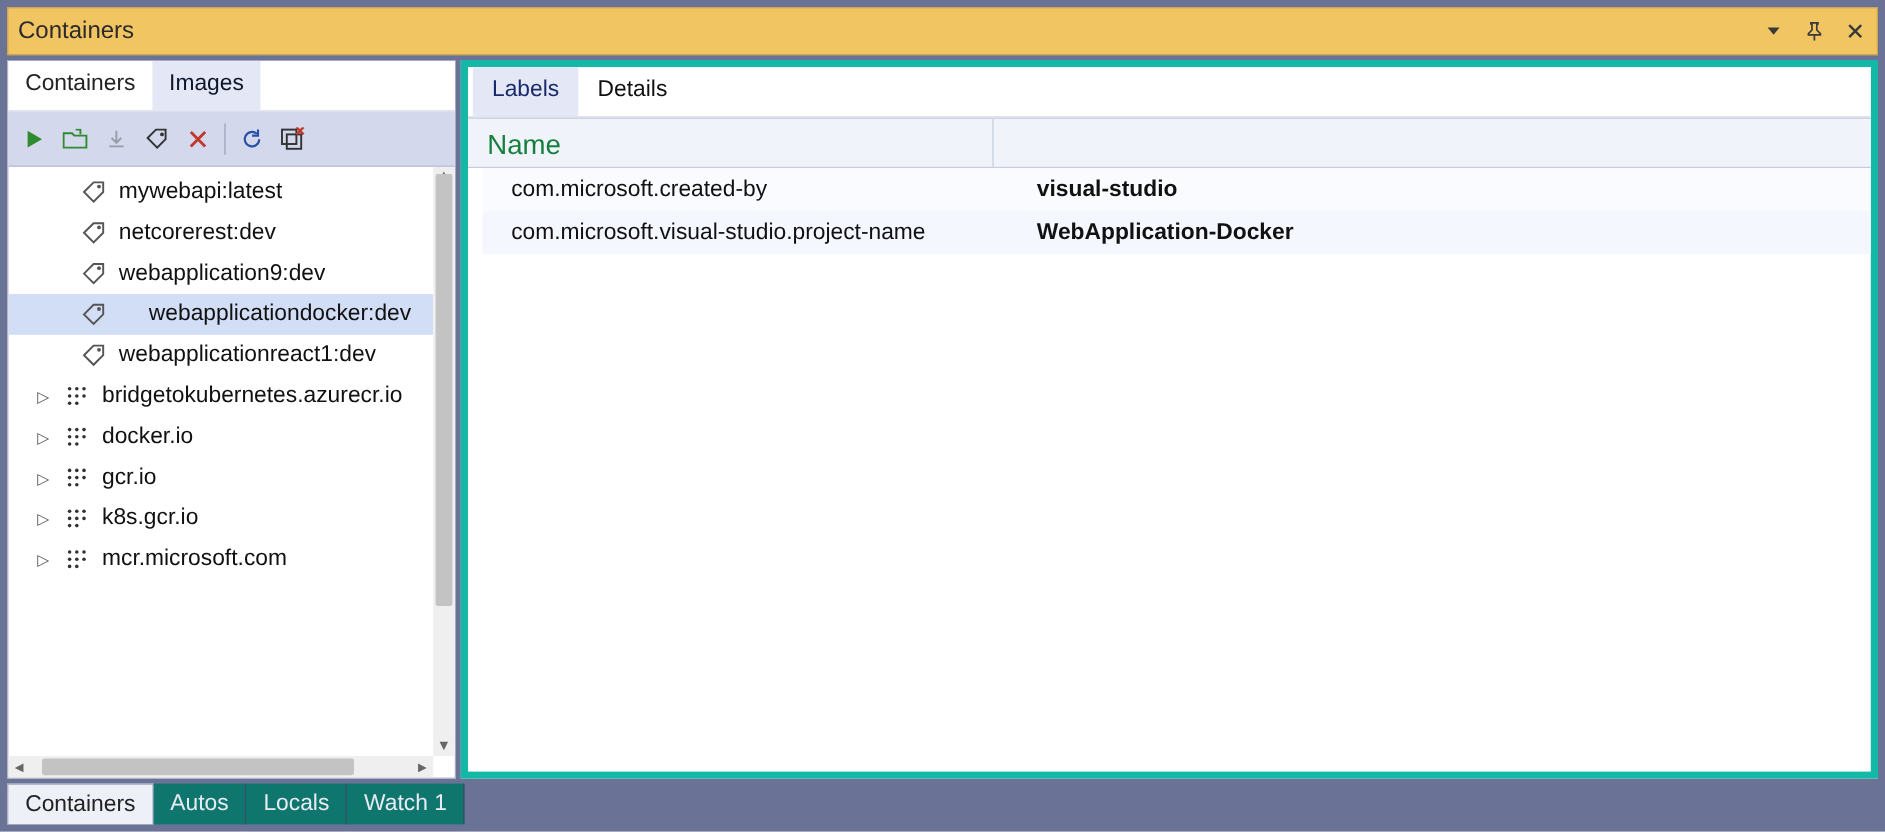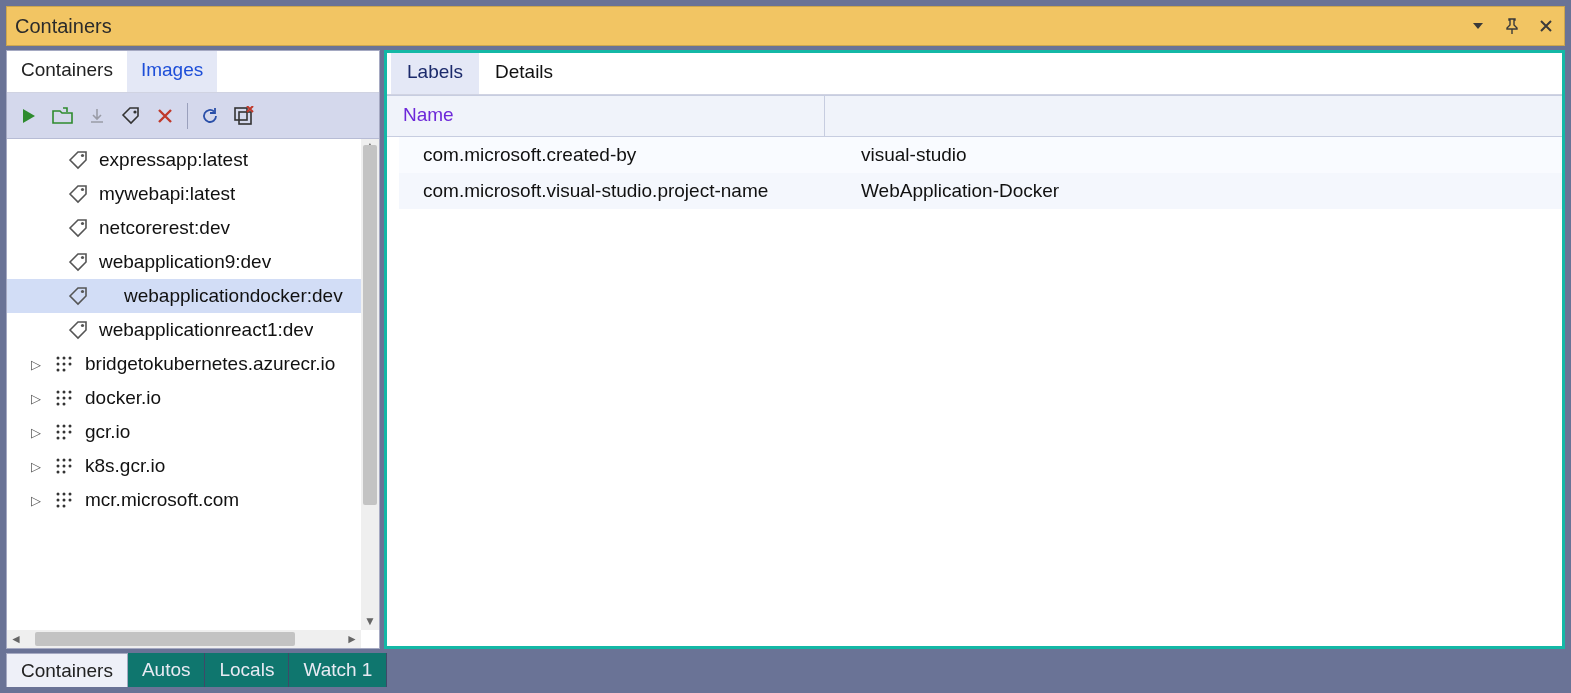--- a/index.html
+++ b/index.html
@@ -24,21 +24,21 @@
   
   .main { display:flex; flex:1 1 auto; background:#6a7396; margin-top:4px; gap:4px; overflow:hidden; }
 
   
   .left {
     width: 374px; background:#ffffff; border:1px solid #a5a9c2;
     display:flex; flex-direction:column;
   }
   .left .tabs { display:flex; height:42px; background:#fff; border-bottom:1px solid #d0d3e2;}
   .left .tab { padding: 8px 14px; cursor:pointer; font-size:19px; color:#222;}
-  .left .tab.active { background:#e4e8f6; color:#1d4ed8;}
+  .left .tab.active { background:#e4e8f6; color:#0f172a;}
 
   .toolbar {
     display:flex; align-items:center; gap:6px;
     height:46px; padding:4px 8px; background:#d4d8ec; border-bottom:1px solid #b7bcd5;
   }
   .tbtn { width:28px; height:28px; display:flex; align-items:center; justify-content:center; cursor:pointer; }
   .tsep { width:1px; height:26px; background:#9aa0bc; margin:0 2px;}
 
   .tree-wrap { position:relative; flex:1 1 auto; overflow:hidden; }
   .tree { position:absolute; inset:0 18px 18px 0; overflow:hidden; padding-top:4px; }
@@ -52,36 +52,36 @@
   .hscroll .thumb{ position:absolute; top:2px; bottom:2px; left:10px; width:260px; background:#c3c3c3; border-radius:2px;}
 
   .node { display:flex; align-items:center; height:34px; padding-left:22px; gap:10px; white-space:nowrap; overflow:hidden; cursor:pointer;}
   .node .expander { width:14px; display:inline-flex; justify-content:center; color:#555; font-size:13px;}
   .node .icon { width:22px; height:22px; display:inline-flex; align-items:center; justify-content:center;}
   .node.tag { padding-left:60px; }
   .node.selected { background:#d2ddf6;gap:35px; }
   .node .txt { overflow:hidden; text-overflow: clip;}
 
   
-  .right { flex:1 1 auto; background:#fff; border:3px solid #14b8a6; display:flex; flex-direction:column;}
+  .right { flex:1 1 auto; background:#fff; border:6px solid #14b8a6; display:flex; flex-direction:column;}
   .right .tabs { display:flex; height:42px; background:#fff; border-bottom:1px solid #d0d3e2; padding-left:4px;}
   .right .tab { padding:8px 16px; cursor:pointer; font-size:19px;}
   .right .tab.active { background:#e4e8f6; color:#1b2a6b;}
 
   .grid { flex:1 1 auto; display:flex; flex-direction:column;}
   .ghead { display:flex; height:42px; background:#f0f3fa; border-bottom:1px solid #c7cde0; border-top:1px solid #c7cde0;}
-  .ghead .col { padding:8px 16px; font-size:19px; color:#6d28d9; border-right:1px solid #c7cde0;}
+  .ghead .col { padding:8px 16px; font-size:23px; color:#15803d; border-right:1px solid #c7cde0;}
   .col.name { width:438px; flex:0 0 auto;}
   .col.value { flex:1 1 auto;}
 
   .grow { display:flex; height:36px; align-items:center; background:#f4f7fd;margin-left:12px;}
   .grow:nth-child(odd){ background:#f9fbff;}
   .grow .cell{ padding:4px 24px; font-size:19px;}
   .grow .cell.name{ width:438px; flex:0 0 auto;}
-  .grow .cell.value{ flex:1 1 auto;}
+  .grow .cell.value{ flex:1 1 auto;font-weight:bold;}
 
   
   .bottom-tabs {
     height:34px; display:flex; align-items:stretch; margin-top:4px;
     background:#6a7396;
   }
   .btab {
     padding:4px 14px; font-size:19px; cursor:pointer;
     display:flex; align-items:center;
     background:#0f766e; color:#e8eaf3; border-right:1px solid #3f4968;
@@ -163,28 +163,20 @@
           <svg width="22" height="20" viewBox="0 0 22 20">
             <rect x="6" y="6" width="12" height="12" fill="none" stroke="#333" stroke-width="1.6"></rect>
             <rect x="2" y="2" width="12" height="12" fill="none" stroke="#333" stroke-width="1.6"></rect>
             <path d="M14 0 L20 6 M20 0 L14 6" stroke="#c0392b" stroke-width="2"></path>
           </svg>
         </div>
       </div>
 
       <div class="tree-wrap">
         <div class="tree" id="tree">
-            <div class="node tag">
-              <span class="icon">
-                <svg width="20" height="20" viewBox="0 0 20 20">
-                  <use href="#ico-tag"></use>
-                </svg>
-              </span>
-              <span class="txt">expressapp:latest</span>
-            </div>
             <div class="node tag">
               <span class="icon">
                 <svg width="20" height="20" viewBox="0 0 20 20">
                   <use href="#ico-tag"></use>
                 </svg>
               </span>
               <span class="txt">mywebapi:latest</span>
             </div>
             <div class="node tag">
               <span class="icon">

